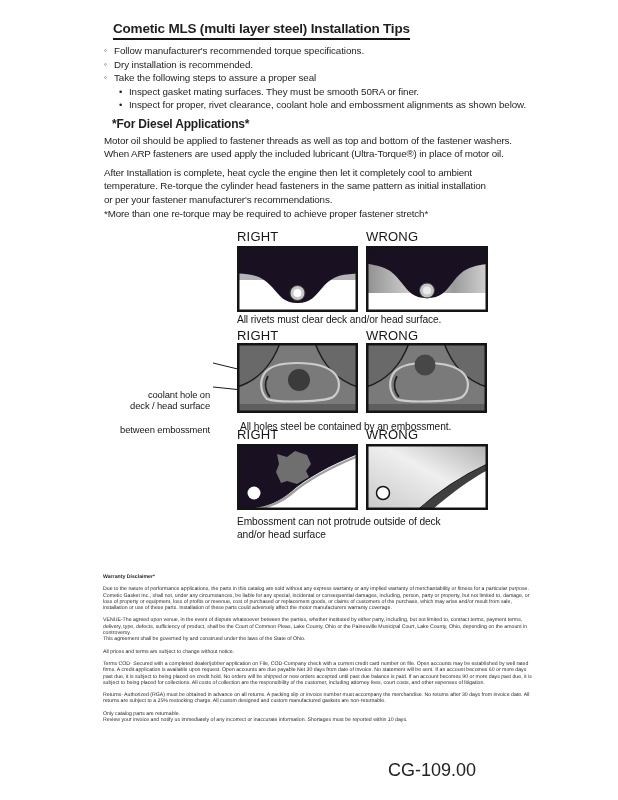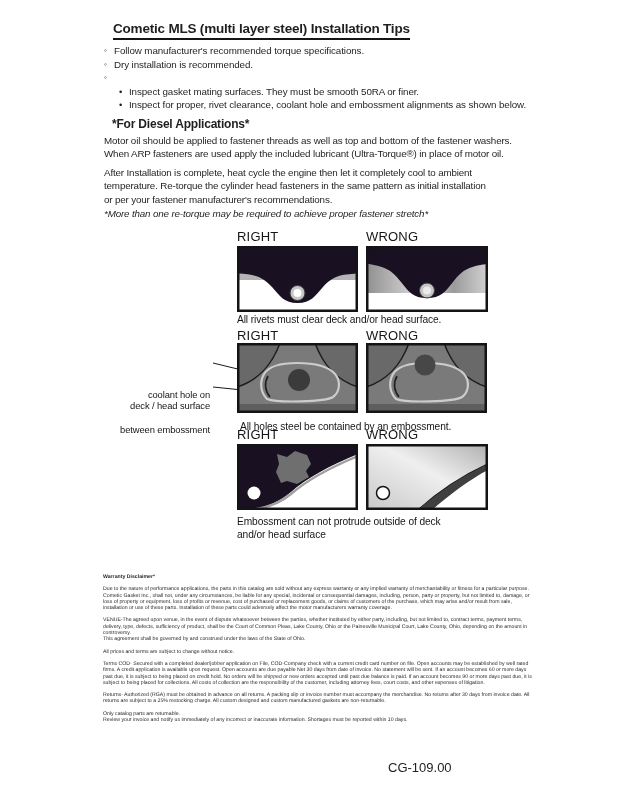--- a/index.html
+++ b/index.html
@@ -8,55 +8,56 @@
   .title{position:absolute;left:113px;top:21px;font-size:13.5px;font-weight:bold;
          letter-spacing:-0.2px;border-bottom:2px solid #151515;padding-bottom:2px;}
   .tips{position:absolute;left:104px;top:44px;font-size:9.8px;letter-spacing:-0.1px;}
   .tip{display:flex;line-height:13.6px;}
   .tip .mk{width:10px;font-size:8.5px;line-height:13.6px;}
   .tip.sub{padding-left:15px;}
   .tip.sub .mk{font-size:9.5px;}
   .h2{position:absolute;left:112px;top:117px;font-size:12px;font-weight:bold;letter-spacing:-0.2px;}
   .para{position:absolute;left:104px;font-size:9.8px;line-height:13.4px;
         letter-spacing:-0.15px;white-space:pre-line;width:500px;}
-  .p1{top:134px;} .p2{top:166px;} .p3{top:207px;font-style:italic;}
+  .p1{top:134px;} .p2{top:166px;} .p3{top:207px;}
   .dlabel{position:absolute;font-size:13px;letter-spacing:0.2px;color:#161616;
           width:122px;}
   .dbox{position:absolute;}
   .dbox svg{display:block;}
   .caption{position:absolute;font-size:10.2px;letter-spacing:-0.1px;color:#161616;
            white-space:pre-line;line-height:12.5px;}
   .ann{position:absolute;left:85px;width:125px;text-align:right;font-size:9.4px;
        line-height:11px;letter-spacing:-0.1px;white-space:pre-line;color:#161616;margin-top:42px;}
   .ann1{top:347px;} .ann2{top:382px;}
   .leader{position:absolute;left:100px;top:330px;}
   .legal{position:absolute;left:103px;top:574px;width:430px;font-size:5.2px;
          line-height:6.3px;color:#2a2a2a;text-rendering:geometricPrecision;}
   .legal .lh{font-weight:bold;margin-bottom:6px;}
   .legal p{margin:0 0 6px 0;white-space:pre-line;}
-  .footer{position:absolute;left:388px;top:760px;font-size:13px;color:#222;}
+  .footer{position:absolute;left:388px;top:760px;font-size:18px;color:#222;}
 </style>
 </head>
 <body>
 
 <div class="page">
 
   <div class="title">Cometic MLS (multi layer steel) Installation Tips</div>
 
   <div class="tips">
     <div class="tip">
       <span class="mk">◦</span>
       <span>Follow manufacturer's recommended torque specifications.</span>
     </div>
     <div class="tip">
       <span class="mk">◦</span>
       <span>Dry installation is recommended.</span>
     </div>
     <div class="tip">
       <span class="mk">◦</span>
+      <span>Take the following steps to assure a proper seal</span>
     </div>
     <div class="tip sub">
       <span class="mk">•</span>
       <span>Inspect gasket mating surfaces.  They must be smooth 50RA or finer.</span>
     </div>
     <div class="tip sub">
       <span class="mk">•</span>
       <span>Inspect for proper, rivet clearance, coolant hole and embossment alignments as shown below.</span>
     </div>
   </div>

